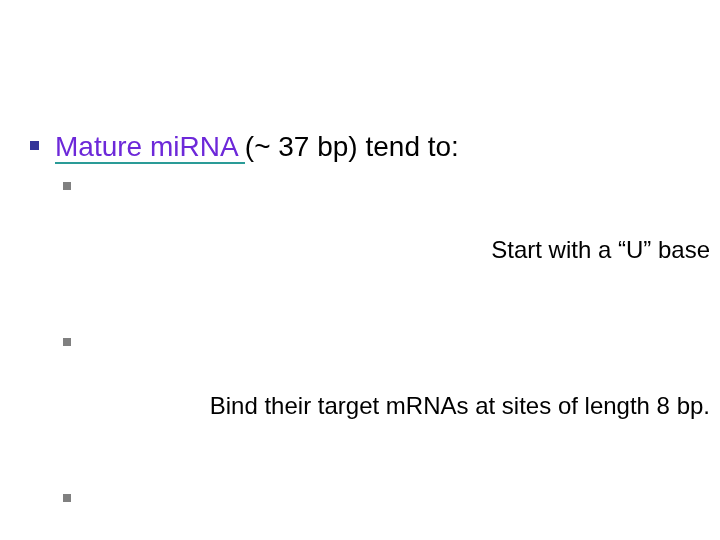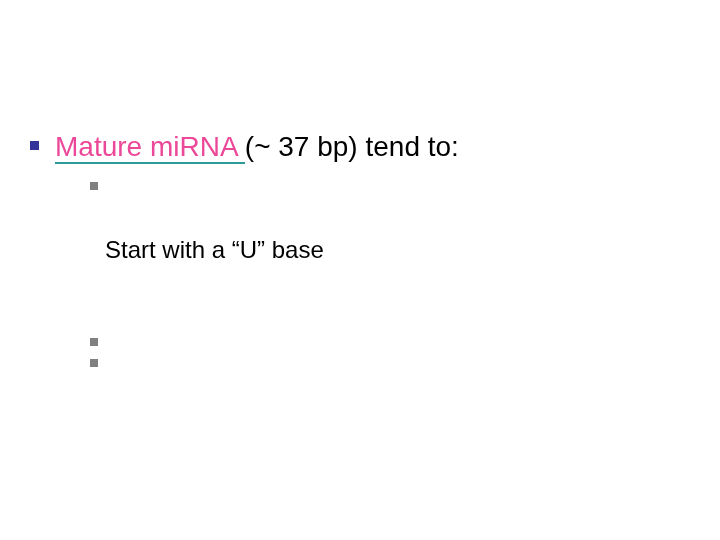--- a/index.html
+++ b/index.html
@@ -37,28 +37,28 @@
     background: #333399;
     margin-top: 12px;
     margin-right: 16px;
   }
   .title-text {
     font-size: 28px;
     line-height: 36px;
     white-space: pre;
   }
   .title-link {
-    color: #ec4899;
+    color: #6d28d9;
     text-decoration: none;
     border-bottom: 2px solid #2A9B97;
     white-space: pre;
     cursor: pointer;
   }
   
-  .row.sub-row { padding-left: 90px; margin-bottom: 6px; }
+  .row.sub-row { padding-left: 63px; margin-bottom: 6px; justify-content: space-between; }
   .row.sub-row .marker {
     width: 8px; height: 8px;
     background: #808080;
     margin-top: 7px;
     margin-right: 7px;
   }
   .sub-text {
     font-size: 24px;
     line-height: 30px;
     white-space: pre;
@@ -77,20 +77,23 @@
 
     <div class="row sub-row">
       <span class="marker"></span>
       <div class="sub-text">
         <div>Start with a “U” base</div>
       </div>
     </div>
 
     <div class="row sub-row">
       <span class="marker"></span>
+      <div class="sub-text">
+        <div>Bind their target mRNAs at sites of length 8 bp.</div>
+      </div>
     </div>
 
     <div class="row sub-row">
       <span class="marker"></span>
       <div class="sub-text">
         
         
       </div>
     </div>
 

